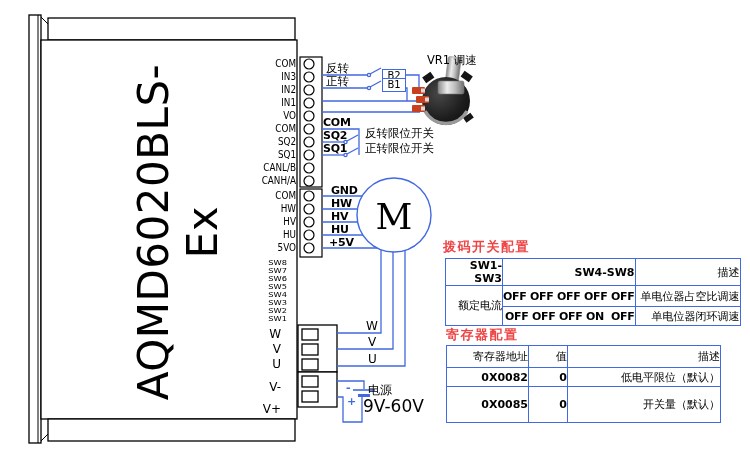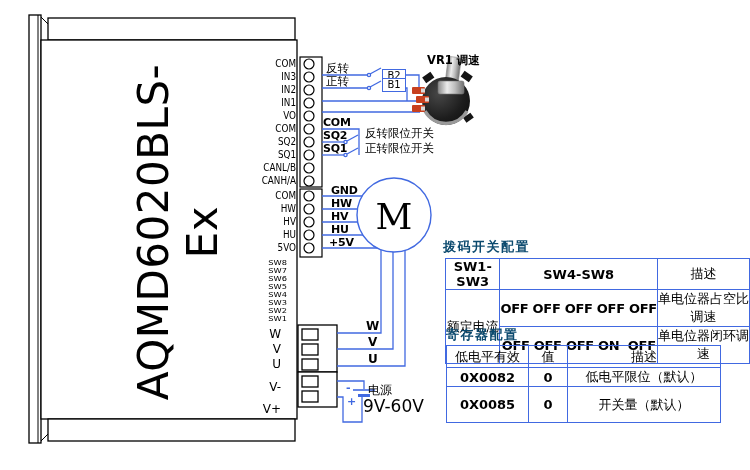--- a/index.html
+++ b/index.html
@@ -4,29 +4,29 @@
 <style>
   html,body{margin:0;padding:0;background:#fff}
   #stage{position:relative;width:750px;height:470px;background:#fff;
          font-family:"DejaVu Sans",sans-serif;overflow:hidden}
   #stage svg{position:absolute;left:0;top:0}
   .lbl{position:absolute;color:#000;line-height:1;white-space:nowrap}
   .pin{font-size:10px;width:70px;text-align:right;transform:scale(.88,1);transform-origin:100% 50%}
   .sw{font-size:9px;width:40px;text-align:right;transform:scale(.92,.78);transform-origin:100% 50%}
   .term{font-size:12px;width:30px;text-align:right}
   .net{font-weight:bold;font-size:11px;letter-spacing:-.2px}
-  .netw{font-weight:bold;font-size:12px}
+  .netw{font-weight:normal;font-size:12px}
   .cjk{font-size:11.5px}
   .nbox{position:absolute;border:1px solid #4169e1;background:#fff;font-size:10px;
         text-align:center;color:#000;line-height:12px}
   .blue{color:#4169e1}
-  .ttl{position:absolute;font-size:13px;font-weight:bold;color:#0c4a6e;letter-spacing:1.5px}
+  .ttl{position:absolute;font-size:13px;font-weight:bold;color:#ef4444;letter-spacing:1.5px}
   table.cfg{position:absolute;border-collapse:collapse;table-layout:fixed}
-  .cfg td{border:1.2px solid #4169e1;text-align:center;vertical-align:middle;
-          font-size:13px;color:#000;padding:0;overflow:hidden}
+  .cfg td{border:1.2px solid #4169e1;text-align:right;vertical-align:middle;
+          font-size:11px;color:#000;padding:0;overflow:hidden}
   .b{font-weight:bold}
   .f11{font-size:11px}
   .pre{white-space:pre;letter-spacing:-.3px}
   .model{position:absolute;left:-28px;top:209px;width:360px;height:46px;
          transform:rotate(-90deg);transform-origin:50% 50%;
          font-size:42px;text-align:center;color:#000;letter-spacing:.5px}
   .msym{position:absolute;left:374px;top:196px;width:40px;text-align:center;
         font-family:"DejaVu Serif",serif;font-size:36px;color:#000}
 </style>
 </head>
@@ -233,21 +233,21 @@
 
 <div class="ttl" style="left:446px;top:326px">寄存器配置</div>
 <table class="cfg" style="left:446px;top:345px">
   <colgroup>
         <col style="width:82px">
         <col style="width:39px">
         <col style="width:153px">
       </colgroup>
   <tbody>
         <tr style="height:22px">
-    <td>低电平有效</td>
+    <td>寄存器地址</td>
     <td>值</td>
     <td>描述</td>
   </tr>
   <tr style="height:19px">
     <td class="b f11">0X0082</td>
     <td class="b f11">0</td>
     <td>低电平限位（默认）</td>
   </tr>
   <tr style="height:36px">
     <td class="b f11">0X0085</td>

